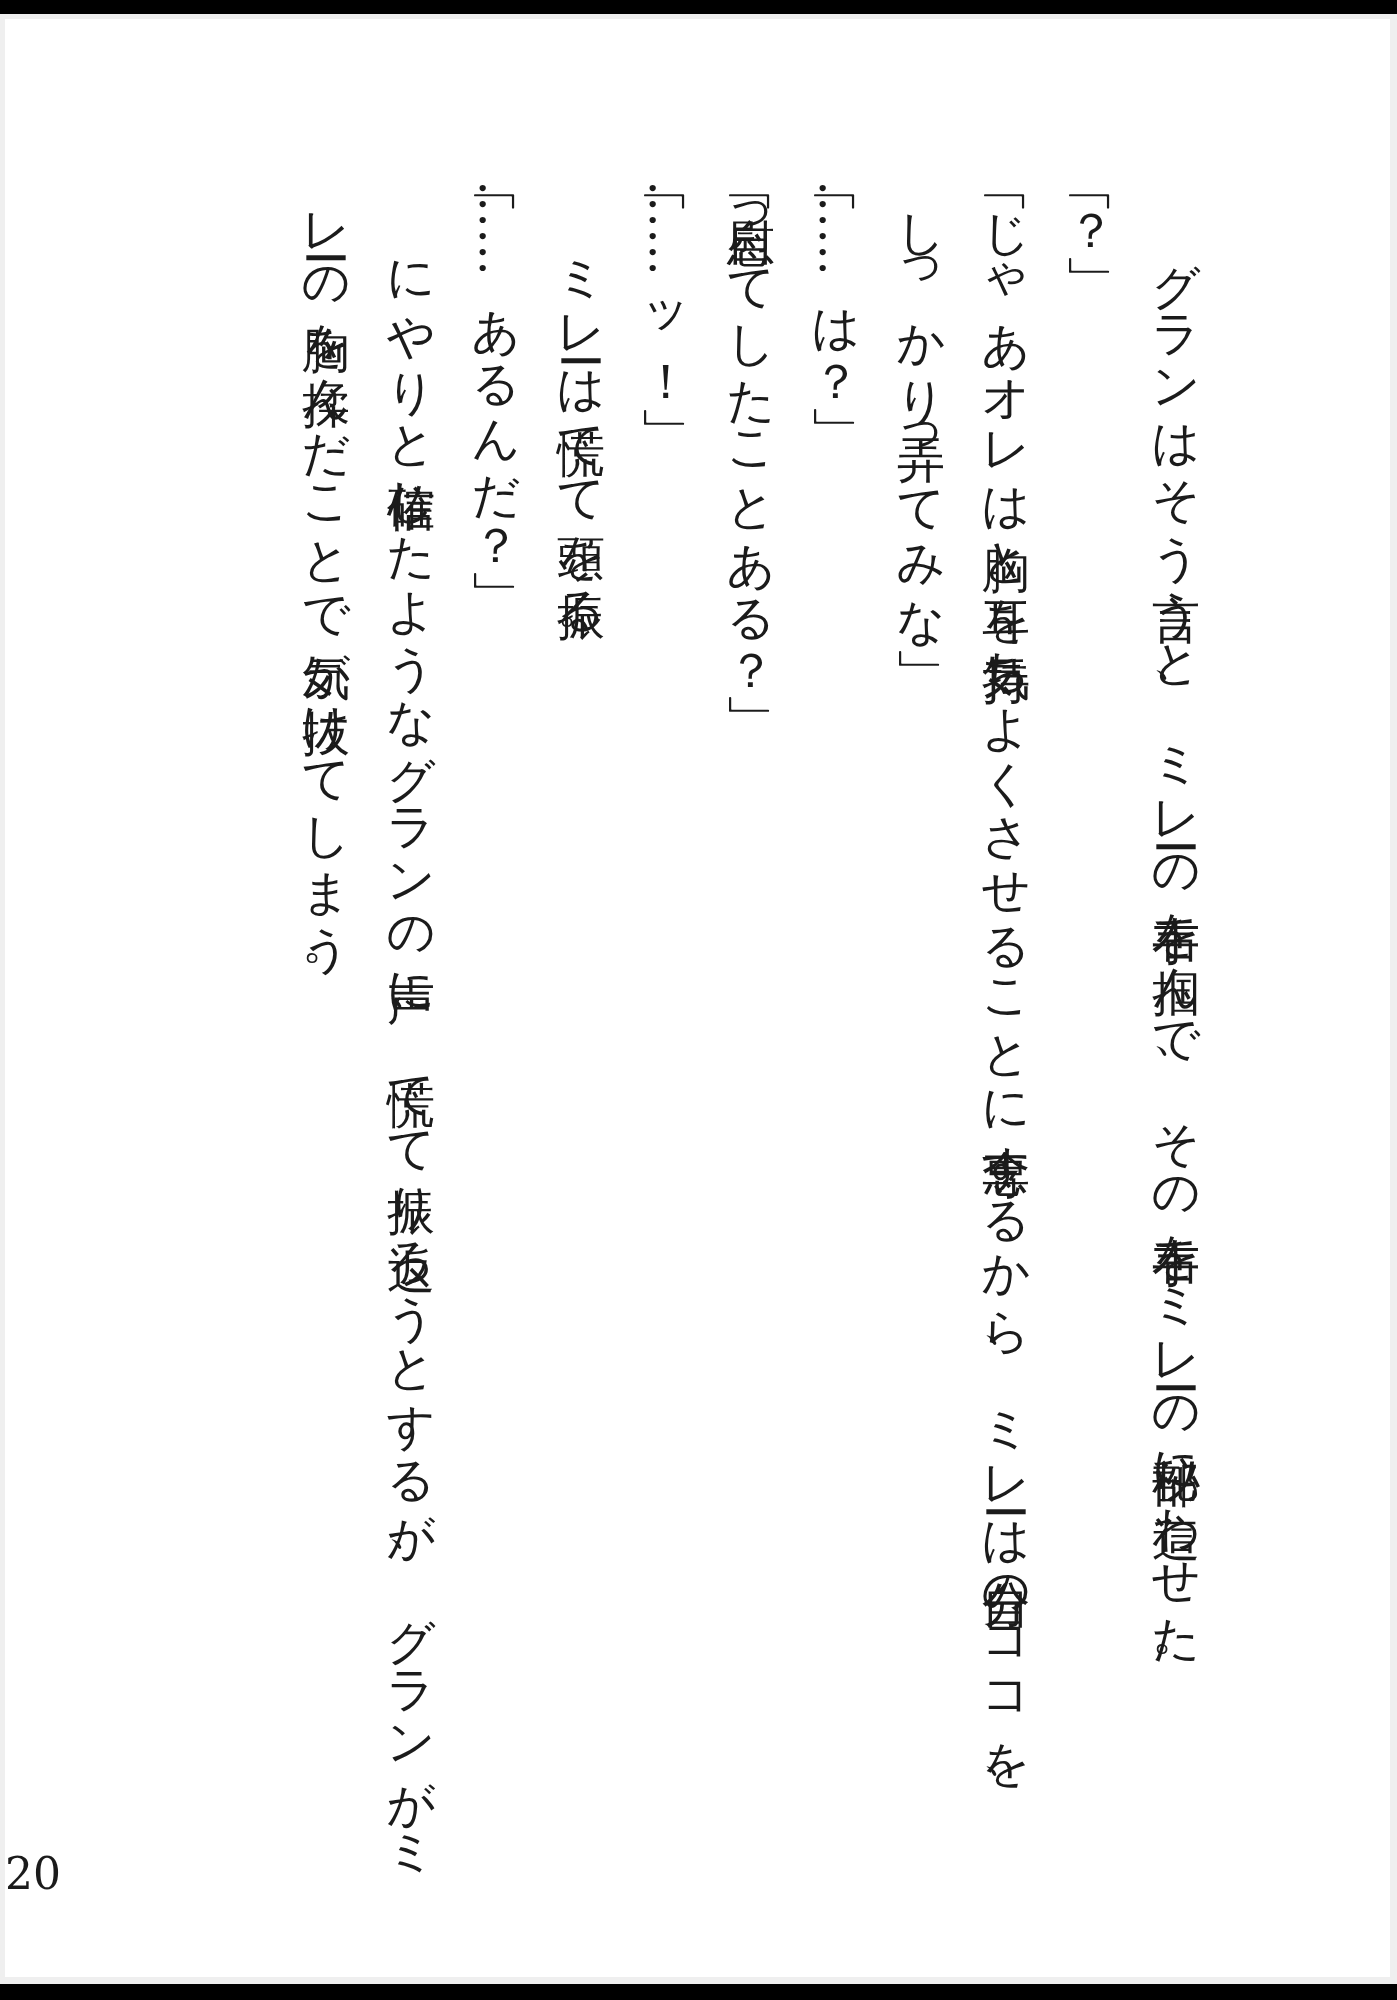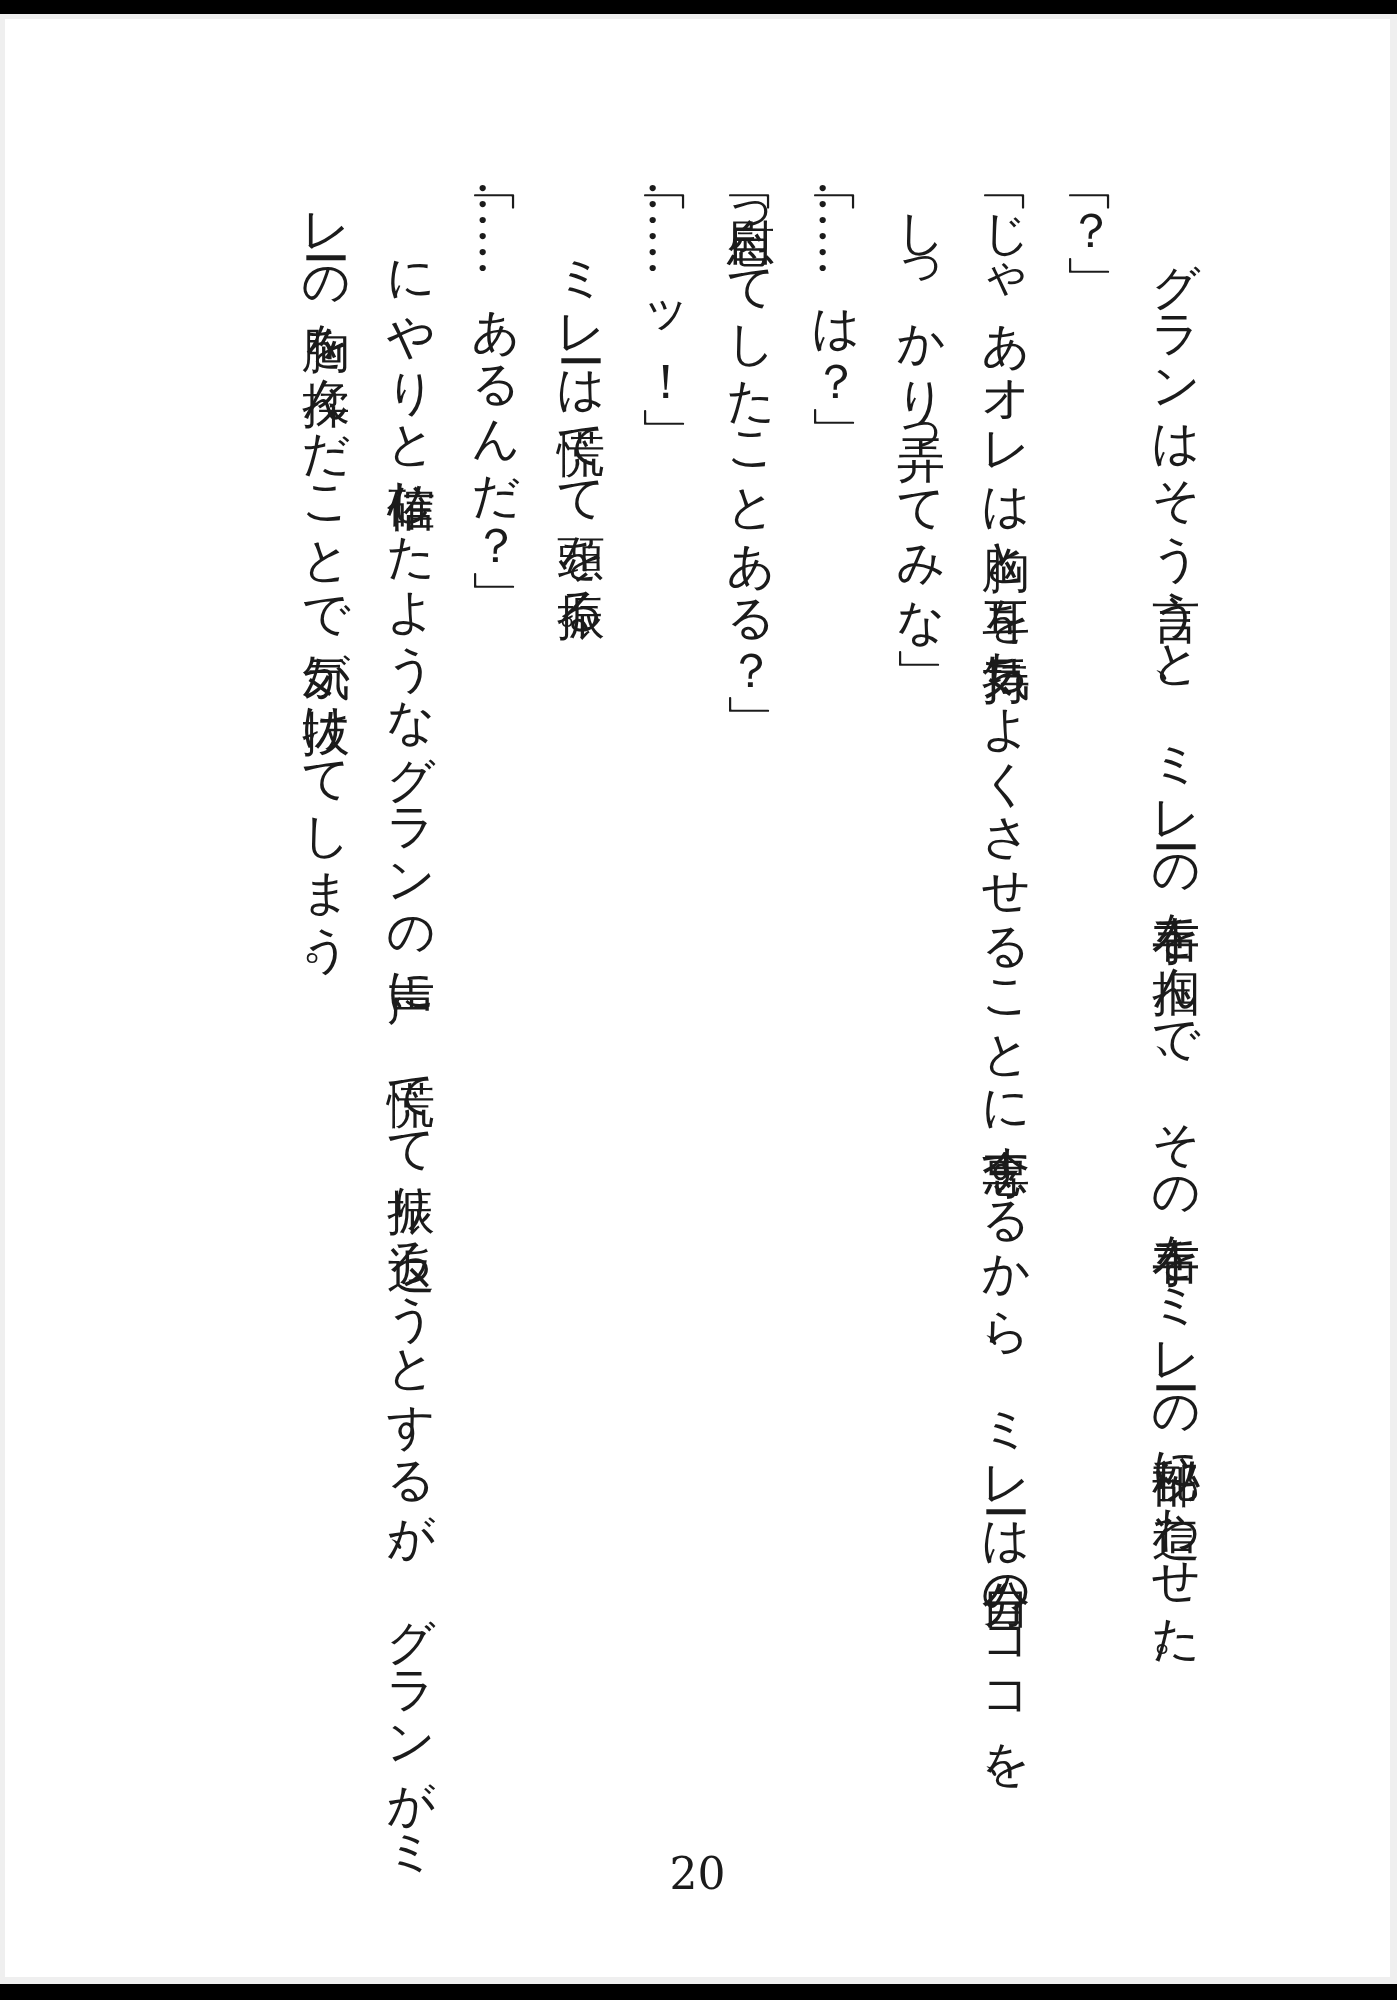--- a/index.html
+++ b/index.html
@@ -55,21 +55,21 @@
     padding: 0;
   }
   .page-text p.indent {
     text-indent: 1em;
   }
   .page-number {
     position: absolute;
     top: 1829px;
     left: 0;
     right: 0;
-    text-align: center;
+    text-align: left;
     font-size: 44px;
     color: #1b1b1b;
     writing-mode: horizontal-tb;
   }
 </style>
 </head>
 <body>
 
 <div class="letterbox-top"></div>
 

